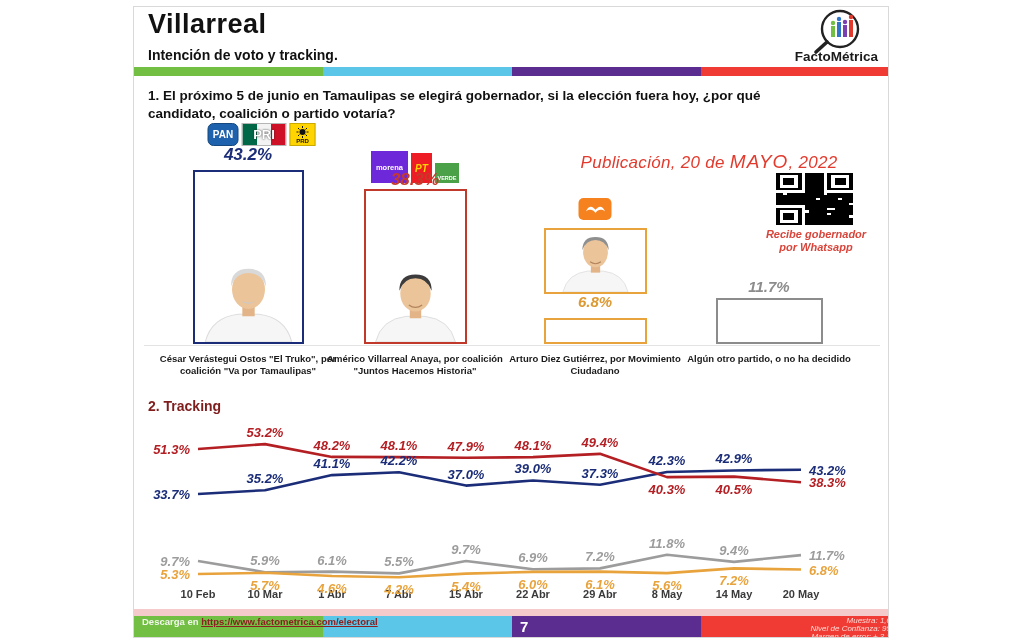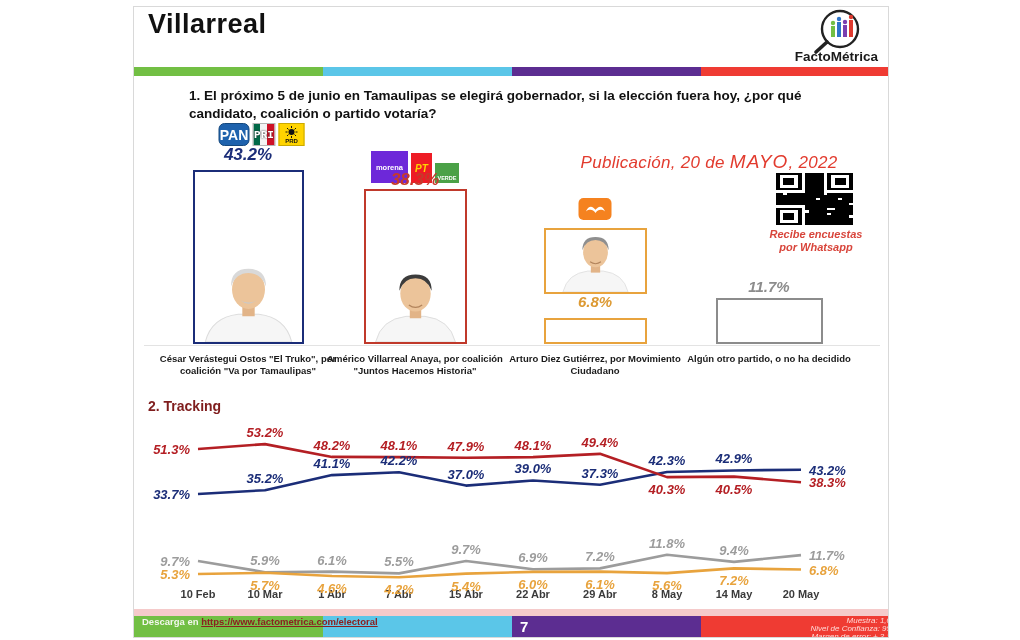--- a/index.html
+++ b/index.html
@@ -6,21 +6,21 @@
     font-family:"Liberation Sans", sans-serif;}
   .page{position:absolute;left:133px;top:6px;width:756px;height:632px;background:#fff;
     border:1px solid #d9d9d9;box-sizing:border-box;overflow:hidden;}
   
   .title{position:absolute;left:14px;top:2px;font-size:27px;font-weight:bold;color:#111;letter-spacing:.5px;}
   .subtitle{position:absolute;left:14px;top:40px;font-size:14px;font-weight:bold;color:#111;}
   .brandlogo{position:absolute;right:8px;top:1px;width:96px;height:58px;}
   .rainbow{position:absolute;left:0;top:60px;width:756px;height:9px;display:flex;}
   .rainbow div{flex:1;height:100%;}
   
-  .question{position:absolute;left:14px;top:80px;width:660px;font-size:13.5px;font-weight:bold;color:#111;line-height:1.3;margin-left:41px;}
+  .question{position:absolute;left:14px;top:80px;width:660px;font-size:13.5px;font-weight:bold;color:#111;line-height:1.3;}
   
   #candidates .logos{position:absolute;display:flex;gap:3px;align-items:flex-end;transform:translateX(-50%);}
   .val{position:absolute;transform:translateX(-50%);font-weight:bold;font-style:italic;}
   .bar{position:absolute;background:#fff;box-sizing:border-box;}
   .photo{position:absolute;left:2px;right:2px;bottom:0;}
   .photobox{position:absolute;box-sizing:border-box;background:#fff;}
   .cname{position:absolute;top:346px;transform:translateX(-50%);width:178px;text-align:center;
     font-size:9.5px;font-weight:bold;color:#1a1a1a;line-height:1.3;}
   .baseline{position:absolute;left:10px;top:338px;width:736px;height:1px;background:#e3e3e3;}
   
@@ -37,35 +37,36 @@
   
   .footer{position:absolute;left:0;top:609px;width:756px;height:23px;display:flex;}
   .footer .seg{flex:1;height:100%;}
   .footer-left{position:absolute;left:8px;top:610px;width:370px;font-size:9.5px;font-weight:bold;color:#f2f7ec;line-height:1.15;}
   .footer-left .link{color:#8b2020;text-decoration:underline;cursor:pointer;}
   .footer-page{position:absolute;left:386px;top:611px;font-size:15px;font-weight:bold;color:#fff;}
   .footer-stats{position:absolute;right:-3px;top:609px;width:200px;text-align:right;
     font-size:8px;font-style:italic;color:#ffd9d6;line-height:1.0;padding-top:1px;}
   
   .lg{box-sizing:border-box;display:flex;align-items:center;justify-content:center;font-weight:bold;}
-  .lg-pan{width:31px;height:23px;background:#1e62ad;border-radius:6px;color:#fff;font-size:14px;border:1px solid #14487e;margin-left:27px;}
-  .lg-pri{width:23px;height:23px;background:linear-gradient(90deg,#006847 0 33%,#f3f3f3 33% 66%,#ce1126 66% 100%);
-    color:#fff;font-size:11px;text-shadow:0 0 2px #222;border:1px solid #b5b5b5;font-family:Liberation Mono, monospace;}
+  .lg-pan{width:31px;height:23px;background:#1e62ad;border-radius:6px;color:#fff;font-size:10px;border:1px solid #14487e;margin-left:27px;}
+  .lg-pri{width:45px;height:23px;background:linear-gradient(90deg,#006847 0 33%,#f3f3f3 33% 66%,#ce1126 66% 100%);
+    color:#fff;font-size:13px;text-shadow:0 0 2px #222;border:1px solid #b5b5b5;}
   .lg-prd{width:26px;height:23px;background:#ffd400;color:#111;flex-direction:column;font-size:6px;border:1px solid #caa900;line-height:1;}
   .lg-morena{width:37px;height:32px;background:#6d28d9;color:#fff;font-size:7.5px;}
   .lg-pt{width:21px;height:30px;background:#ee1c25;color:#ffd400;font-size:10px;font-style:italic;}
   .lg-verde{width:24px;height:20px;background:#4ba147;color:#fff;font-size:5.5px;align-items:flex-end;padding-bottom:2px;}
   .lg-mc{width:33px;height:22px;background:#f5821f;border-radius:5px;}
 </style>
 </head>
 <body>
 
 <div class="page">
 
   <div class="title">Villarreal</div>
+  <div class="subtitle">Intención de voto y tracking.</div>
   <svg class="brandlogo" viewBox="0 0 96 58">
     <circle cx="56" cy="21" r="18" fill="none" stroke="#222" stroke-width="2.4"></circle>
     <line x1="43" y1="34" x2="32" y2="44" stroke="#222" stroke-width="3.6" stroke-linecap="round"></line>
     <g>
       <rect x="47" y="18" width="4" height="11" fill="#72bf44"></rect>
         <circle cx="49" cy="15" r="2.2" fill="#72bf44"></circle>
       <rect x="53" y="14" width="4" height="15" fill="#2e75c9"></rect>
         <circle cx="55" cy="11" r="2.2" fill="#2e75c9"></circle>
       <rect x="59" y="17" width="4" height="12" fill="#7a3fb0"></rect>
         <circle cx="61" cy="14" r="2.2" fill="#7a3fb0"></circle>
@@ -404,21 +405,21 @@
       <rect x="1" y="1" width="5" height="5" fill="#fff"></rect>
       <rect x="2" y="2" width="3" height="3" fill="#000"></rect>
       <rect x="14" y="0" width="7" height="7" fill="#000"></rect>
       <rect x="15" y="1" width="5" height="5" fill="#fff"></rect>
       <rect x="16" y="2" width="3" height="3" fill="#000"></rect>
       <rect x="0" y="14" width="7" height="7" fill="#000"></rect>
       <rect x="1" y="15" width="5" height="5" fill="#fff"></rect>
       <rect x="2" y="16" width="3" height="3" fill="#000"></rect>
     </svg>
   <div class="qrcap">
-    <div>Recibe encuestas</div>
+    <div>Recibe gobernador</div>
     <div>por Whatsapp</div>
   </div>
 
   <div class="tracking-title">2. Tracking</div>
   <svg id="tracking-svg" viewBox="0 0 756 200">
       <text x="64" y="182" text-anchor="middle" font-size="11" font-weight="bold" fill="#3a3a3a" font-family="Liberation Sans, sans-serif">10 Feb</text>
       <text x="131" y="182" text-anchor="middle" font-size="11" font-weight="bold" fill="#3a3a3a" font-family="Liberation Sans, sans-serif">10 Mar</text>
       <text x="198" y="182" text-anchor="middle" font-size="11" font-weight="bold" fill="#3a3a3a" font-family="Liberation Sans, sans-serif">1 Abr</text>
       <text x="265" y="182" text-anchor="middle" font-size="11" font-weight="bold" fill="#3a3a3a" font-family="Liberation Sans, sans-serif">7 Abr</text>
       <text x="332" y="182" text-anchor="middle" font-size="11" font-weight="bold" fill="#3a3a3a" font-family="Liberation Sans, sans-serif">15 Abr</text>

